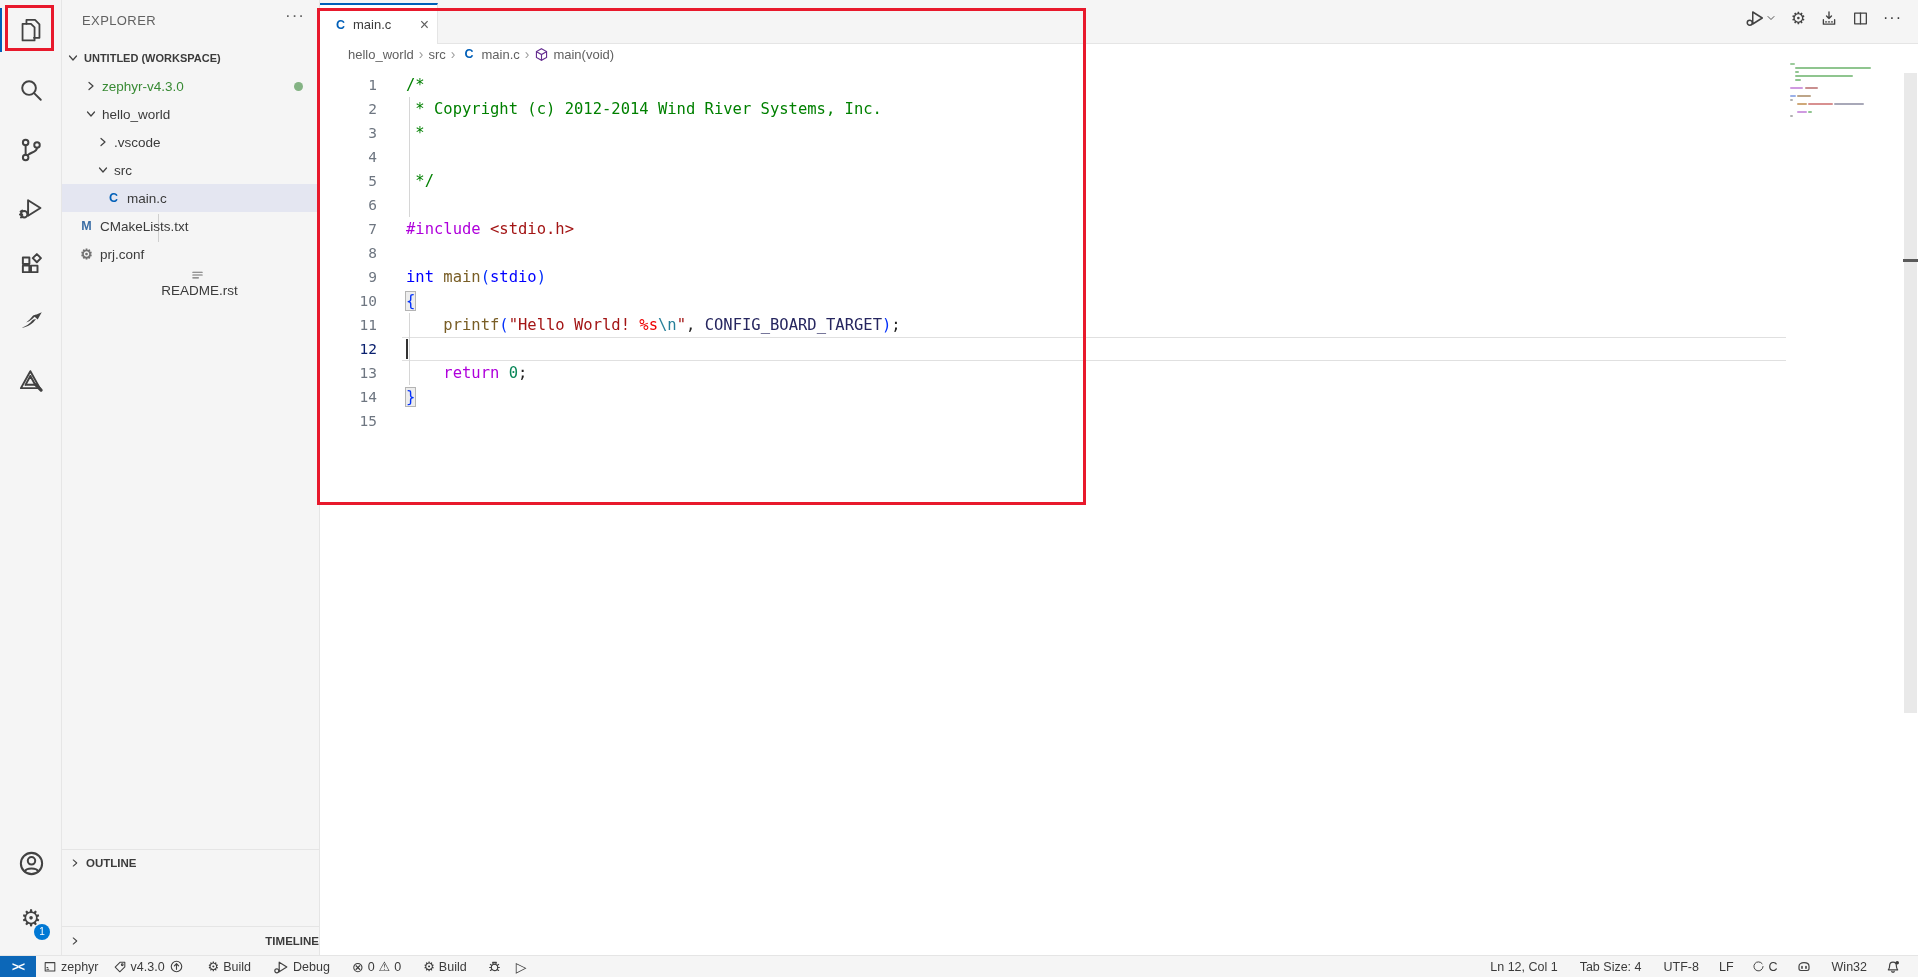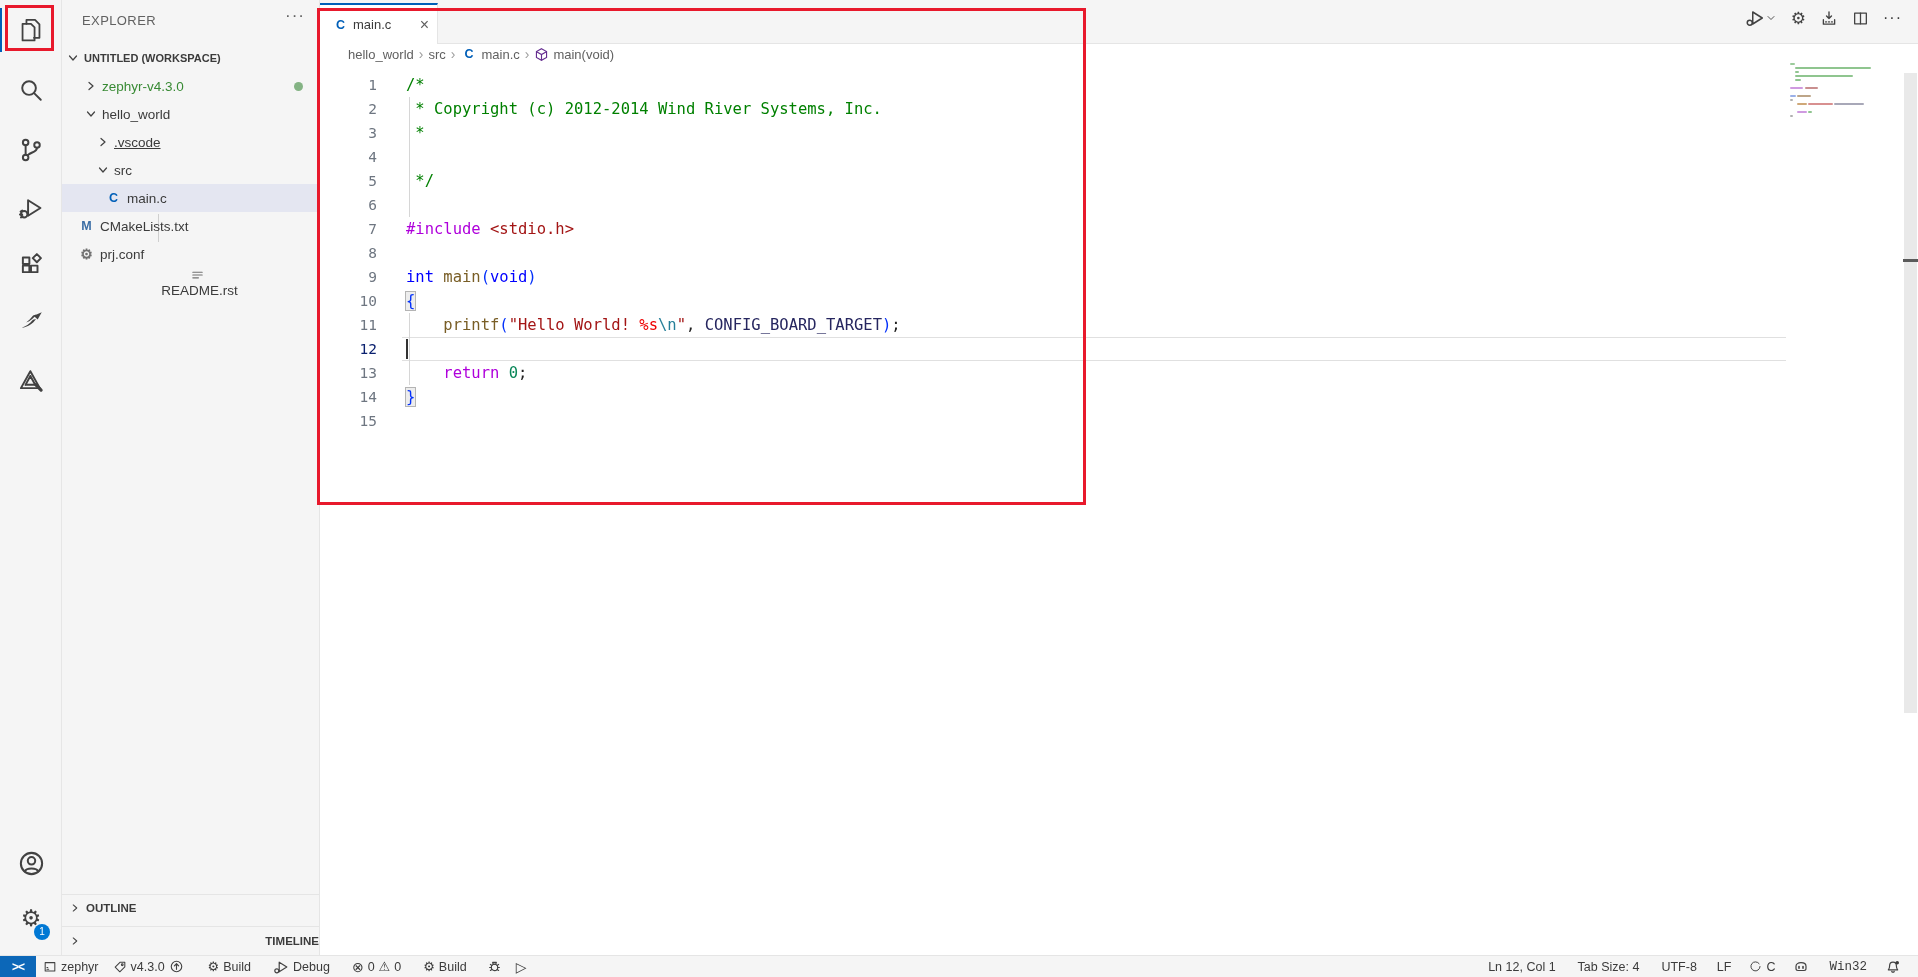--- a/index.html
+++ b/index.html
@@ -173,21 +173,21 @@
       </svg>
     <span class="tlabel green">zephyr-v4.3.0</span>
     <span class="gitdot"></span>
   </div>
   <div class="trow" style="top:100px; padding-left:21px;">
     <svg class="ico chev" viewBox="0 0 16 16">
         <path d="M4.5 6l3.5 4 3.5-4"></path>
       </svg>
     <span class="tlabel">hello_world</span>
   </div>
-  <div class="trow" style="top:128px; padding-left:33px;text-decoration:underline;">
+  <div class="trow" style="top:128px; padding-left:33px;">
     <svg class="ico chev" viewBox="0 0 16 16">
         <path d="M6 4.5l4 3.5-4 3.5"></path>
       </svg>
     <span class="tlabel">.vscode</span>
   </div>
   <div class="trow" style="top:156px; padding-left:33px;">
     <svg class="ico chev" viewBox="0 0 16 16">
         <path d="M4.5 6l3.5 4 3.5-4"></path>
       </svg>
     <span class="tlabel">src</span>
@@ -205,21 +205,21 @@
     <span class="ficon uni" style="color:#717171;font-size:14px;">⚙</span>
     <span class="tlabel">prj.conf</span>
   </div>
   <div class="trow" style="top:268px; padding-left:18px;flex-direction:column;">
     <svg class="ico ficon" width="15" height="15" viewBox="0 0 16 16" style="stroke:#717171">
       <path d="M3 4.5h10M3 7.5h10M3 10.5h6"></path>
     </svg>
     <span class="tlabel">README.rst</span>
   </div>
 
-  <div class="sb-section" style="top:894px;">
+  <div class="sb-section" style="top:849px;">
     <svg class="ico chev" width="14" height="14" viewBox="0 0 16 16">
         <path d="M6 4.5l4 3.5-4 3.5"></path>
       </svg>
     <span>OUTLINE</span>
   </div>
   <div class="sb-section" style="top:926px; height:29px;justify-content:space-between;">
     <svg class="ico chev" width="14" height="14" viewBox="0 0 16 16">
         <path d="M6 4.5l4 3.5-4 3.5"></path>
       </svg>
     <span>TIMELINE</span>
@@ -312,21 +312,21 @@
     <div class="ln">
         <span class="g">7</span>
         <span class="c"><span class="tk-pp">#include</span><span class="tk-pl"> </span><span class="tk-str">&lt;stdio.h&gt;</span></span>
       </div>
     <div class="ln">
         <span class="g">8</span>
         <span class="c"></span>
       </div>
     <div class="ln">
         <span class="g">9</span>
-        <span class="c"><span class="tk-kw">int</span><span class="tk-pl"> </span><span class="tk-fn">main</span><span class="tk-br">(</span><span class="tk-kw">void</span><span class="tk-br">)</span></span>
+        <span class="c"><span class="tk-kw">int</span><span class="tk-pl"> </span><span class="tk-fn">main</span><span class="tk-br">(</span><span class="tk-kw">stdio</span><span class="tk-br">)</span></span>
       </div>
     <div class="ln">
         <span class="g">10</span>
         <span class="c"><span class="tk-brm">{</span></span>
       </div>
     <div class="ln">
         <span class="g">11</span>
         <span class="c"><span class="tk-pl">    </span><span class="tk-fn">printf</span><span class="tk-br">(</span><span class="tk-str">"Hello World! </span><span class="tk-fmt">%s</span><span class="tk-esc">\n</span><span class="tk-str">"</span><span class="tk-pl">, </span><span class="tk-mac">CONFIG_BOARD_TARGET</span><span class="tk-br">)</span><span class="tk-pl">;</span></span>
       </div>
     <div class="ln">
@@ -443,21 +443,21 @@
           <path d="M12.5 4.5A5.6 5.6 0 1 0 13.6 8"></path>
         </svg>
       <span>C</span>
     </div>
     <div class="st" style="margin-left:4px;">
       <svg class="ico" width="16" height="16" viewBox="0 0 16 16">
         <path d="M3 7.2c0-2.1 2-3.6 5-3.6s5 1.5 5 3.6v2.4c0 1.1-.8 1.9-1.9 1.9H4.9c-1.1 0-1.9-.8-1.9-1.9z"></path>
         <path d="M6 7.5v1.8M10 7.5v1.8" style="stroke-width:1.6"></path>
       </svg>
     </div>
-    <div class="st" style="margin-left:6px;font-family:Liberation Mono, monospace;">
+    <div class="st" style="margin-left:6px;">
         <span>Win32</span>
       </div>
     <div class="st" style="margin-left:4px;">
       <svg width="16" height="16" viewBox="0 0 16 16" class="ico">
         <path d="M8 3.2c2.2 0 3.4 1.6 3.4 3.8 0 2.4.6 3.1 1.3 3.8H3.3c.7-.7 1.3-1.4 1.3-3.8C4.6 4.8 5.8 3.2 8 3.2z"></path>
         <path d="M6.8 12.4a1.3 1.3 0 0 0 2.4 0"></path>
         <circle cx="12.2" cy="3.8" r="1.8" style="fill:#3b3b3b;stroke:none;"></circle>
       </svg>
     </div>
   </div>

